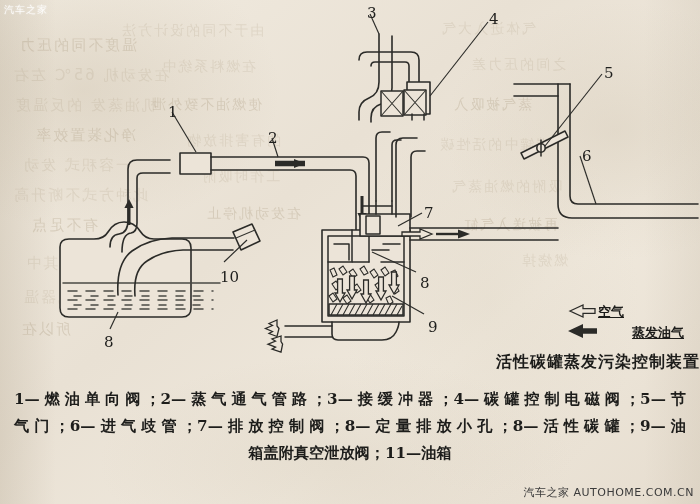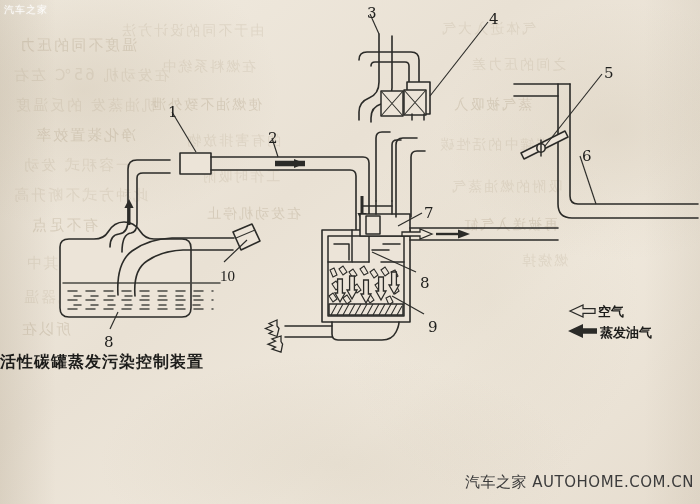--- a/index.html
+++ b/index.html
@@ -43,42 +43,42 @@
   .bleed.dim{opacity:.26;}
 
   
   .wm-top{
     position:absolute;left:4px;top:3px;
     font-size:10px;color:rgba(255,255,255,.85);
     letter-spacing:1px;white-space:nowrap;pointer-events:none;
     text-shadow:0 0 2px rgba(255,255,255,.5);
   }
   .wm-bottom{
-    position:absolute;right:6px;bottom:12px;
-    font-size:15px;color:#3b3b3b;letter-spacing:.5px;white-space:nowrap;
+    position:absolute;right:6px;bottom:4px;
+    font-size:11px;color:#3b3b3b;letter-spacing:.5px;white-space:nowrap;
     pointer-events:none;
     margin-left:48px;
   }
 
   svg.diagram{position:absolute;left:0;top:0;width:700px;height:504px;}
 
   
   .lbl{
     position:absolute;
     font-family:"DejaVu Serif","Liberation Serif",serif;
     font-size:15px;color:#20201e;
     pointer-events:none;white-space:nowrap;
   }
   .legend-txt{
     position:absolute;
     font-family:"DejaVu Sans","Liberation Sans",sans-serif;
-    font-weight:700;font-size:13px;color:#1c1c1a;white-space:nowrap;
+    font-weight:700;font-size:13px;color:#1c1c1a;white-space:nowrap;text-decoration:underline;
   }
   .caption-title{
-    position:absolute;left:0;right:0;top:352px;text-align:left;
+    position:absolute;left:0;right:0;top:352px;text-align:right;
     font-family:"DejaVu Serif","Liberation Serif",serif;
     font-weight:700;font-size:16px;color:#1d1d1b;letter-spacing:1px;
   }
   .caption-body{
     position:absolute;left:14px;right:14px;top:386px;
     font-family:"DejaVu Serif","Liberation Serif",serif;
     font-weight:700;font-size:15.2px;color:#1d1d1b;line-height:27px;
     text-align:justify;text-align-last:center;
   }
   .caption-body .ln{display:block;}
@@ -333,25 +333,30 @@
   <div id="callout-layer">
       <div class="lbl" style="left: 168px; top: 103px;">1</div>
       <div class="lbl" style="left: 268px; top: 129px;">2</div>
       <div class="lbl" style="left: 367px; top: 4px;">3</div>
       <div class="lbl" style="left: 489px; top: 10px;">4</div>
       <div class="lbl" style="left: 604px; top: 64px;">5</div>
       <div class="lbl" style="left: 582px; top: 147px;">6</div>
       <div class="lbl" style="left: 424px; top: 204px;">7</div>
       <div class="lbl" style="left: 420px; top: 274px;">8</div>
       <div class="lbl" style="left: 428px; top: 318px;">9</div>
-      <div class="lbl" style="left: 220px; top: 268px; font-family: Liberation Serif, serif;">10</div>
+      <div class="lbl" style="left: 220px; top: 268px;">10</div>
       <div class="lbl" style="left: 104px; top: 333px;">8</div>
     </div>
 
   <div class="legend-txt" style="left:598px;top:303px;">空气</div>
-  <div class="legend-txt" style="left:600px;top:324px;">蒸发油气</div>
+  <div class="legend-txt" style="left:632px;top:324px;">蒸发油气</div>
 
   <div class="caption-title">活性碳罐蒸发污染控制装置</div>
 
+  <div class="caption-body">
+    <span class="ln l1">1—燃油单向阀；2—蒸气通气管路；3—接缓冲器；4—碳罐控制电磁阀；5—节</span>
+    <span class="ln l2">气门；6—进气歧管；7—排放控制阀；8—定量排放小孔；8—活性碳罐；9—油</span>
+    <span class="ln l3">箱盖附真空泄放阀；11—油箱</span>
+  </div>
 
   <div class="wm-top">汽车之家</div>
   <div class="wm-bottom">汽车之家  AUTOHOME.COM.CN</div>
 </div>
 
 </body></html>

